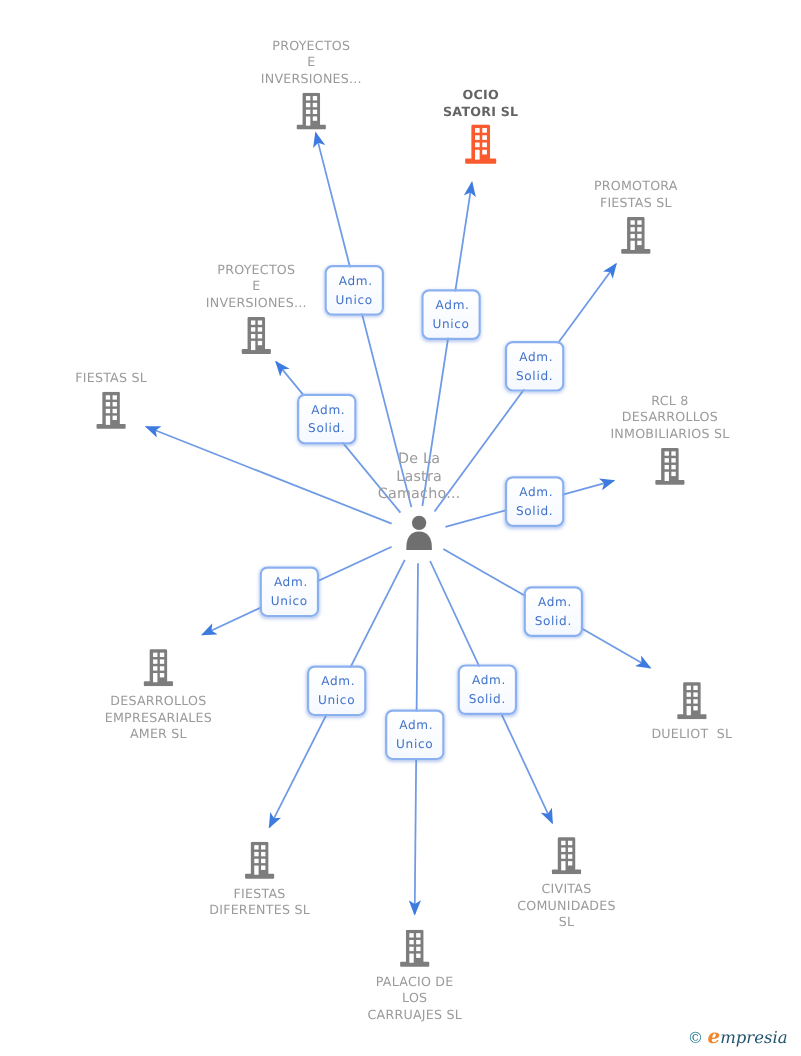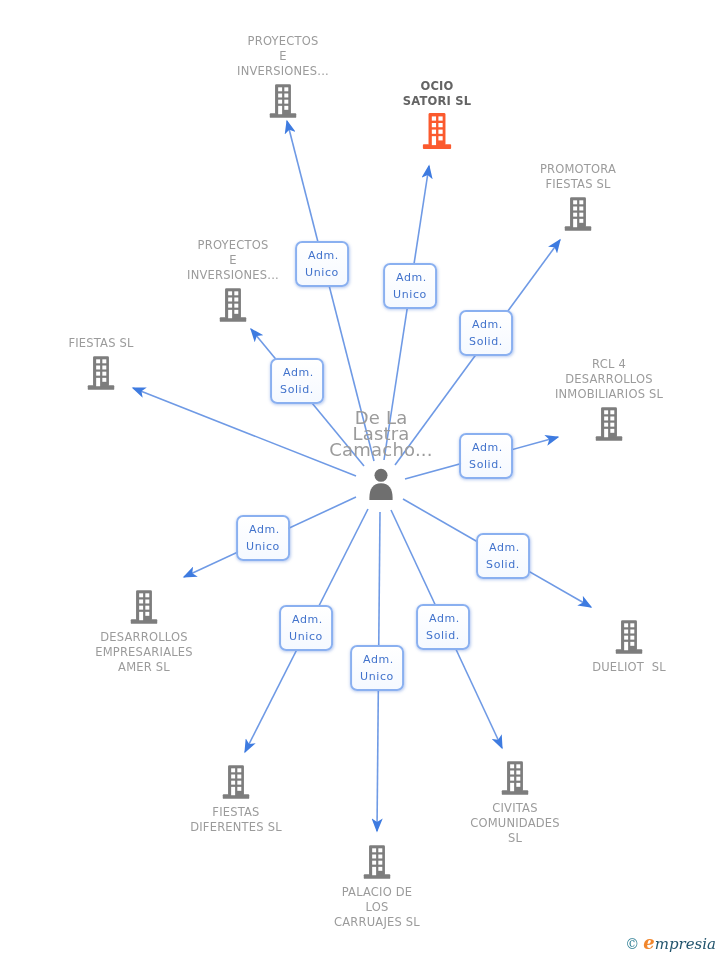--- a/index.html
+++ b/index.html
@@ -18,21 +18,21 @@
     text-align:center;white-space:pre;font-size:11.5px;line-height:15px;
     color:#9b9b9b;letter-spacing:.2px;
   }
   .node.label-above .nlabel{bottom:22px;}
   .node.label-below .nlabel{top:23px;}
   .node.highlight .nlabel{color:#646464;font-weight:bold;margin-top:15px;}
 
   .person{z-index:3;}
   .person .nlabel{
     position:absolute;left:0;transform:translateX(-50%);bottom:26px;
-    text-align:center;white-space:pre;font-size:18px;line-height:16px;color:#9b9b9b;
+    text-align:center;white-space:pre;font-size:13px;line-height:16px;color:#9b9b9b;
   }
 
   
   .edge-label{
     position:absolute;transform:translate(-50%,-50%);z-index:4;
     background:linear-gradient(180deg,#ffffff 0%,#f5f9ff 100%);
     border:2px solid #8ab0f0;border-radius:7px;
     box-shadow:0 1px 3px rgba(100,140,220,.45);
     padding:4px 8px;text-align:right;white-space:pre;
     font-size:11px;line-height:17px;letter-spacing:.6px;color:#4273cc;
@@ -127,21 +127,21 @@
   </div>
 
   <div class="node label-above" style="left:101px;top:373px;color:#7d7d7d">
     <span class="nlabel">FIESTAS SL</span>
     <svg class="bicon" width="30" height="34">
         <use href="#sym-building"></use>
       </svg>
   </div>
 
   <div class="node label-above" style="left:609px;top:424px;color:#7d7d7d">
-    <span class="nlabel">RCL 4
+    <span class="nlabel">RCL 8
 DESARROLLOS
 INMOBILIARIOS SL</span>
     <svg class="bicon" width="30" height="34">
         <use href="#sym-building"></use>
       </svg>
   </div>
 
   <div class="node label-below" style="left:144px;top:607px;color:#7d7d7d">
     <span class="nlabel">DESARROLLOS
 EMPRESARIALES

